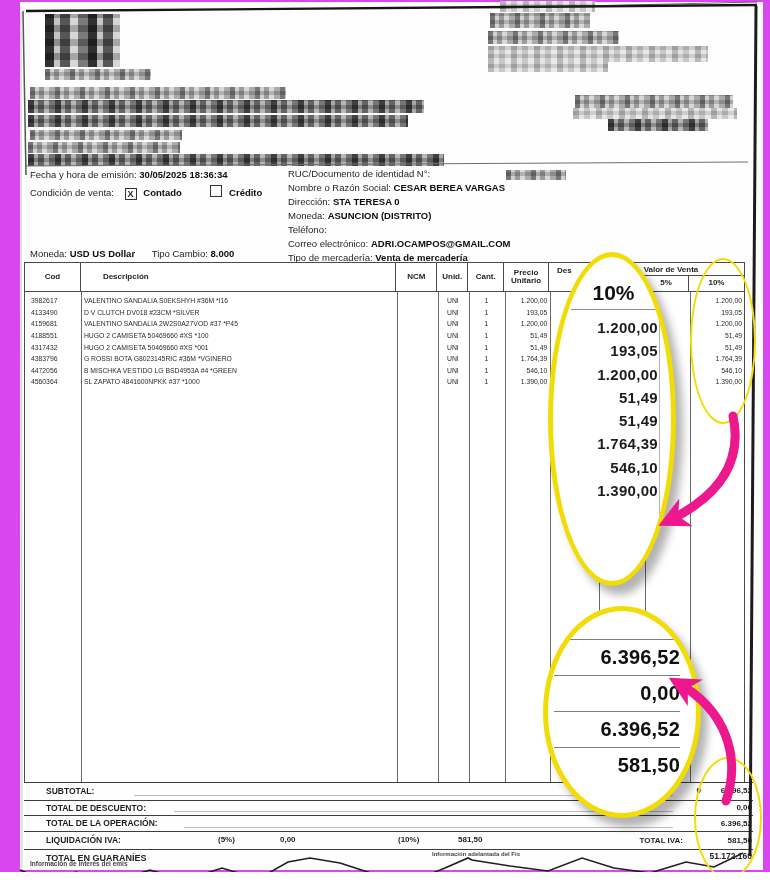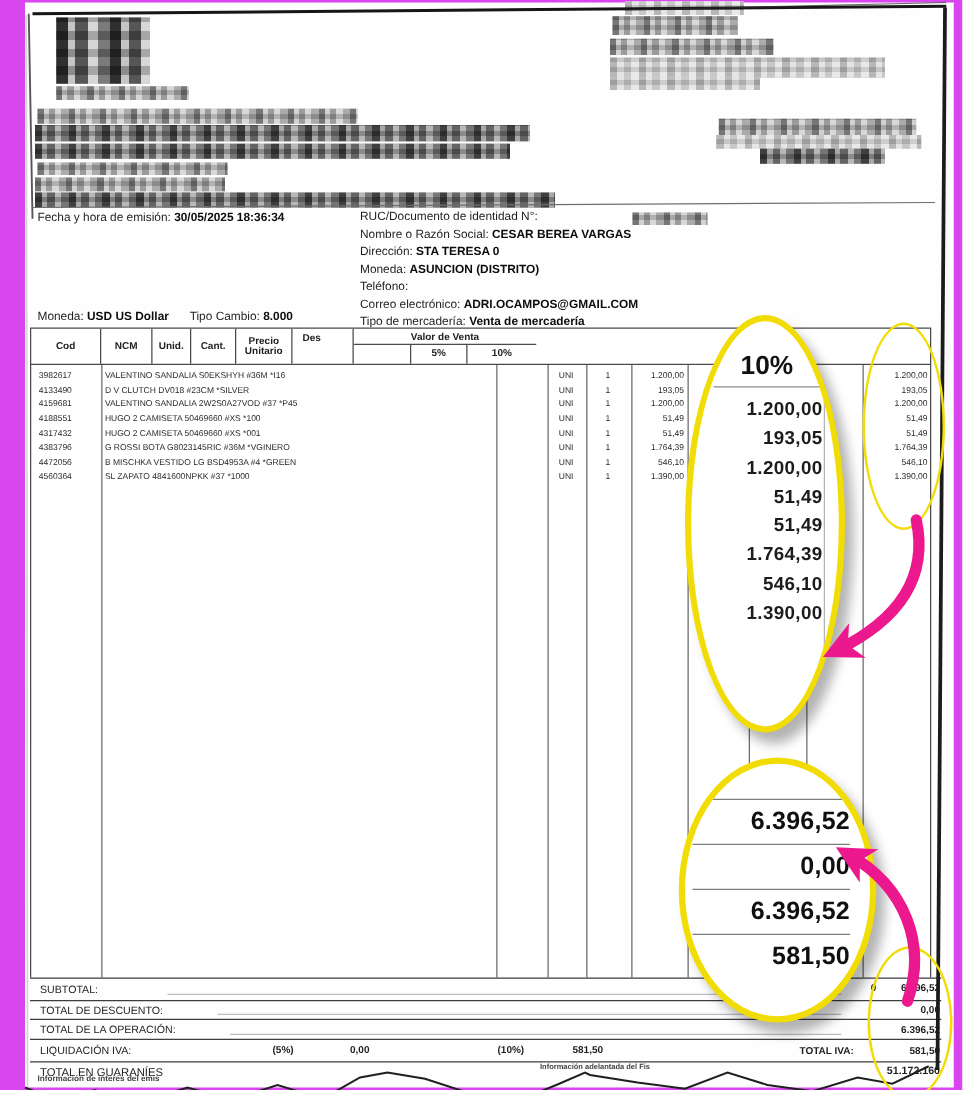--- a/index.html
+++ b/index.html
@@ -42,21 +42,21 @@
   .tbody{position:relative;height:490px;border-left:1px solid #4a4a4a;border-right:1px solid #4a4a4a;box-sizing:border-box;background:#fff;}
   .vline{position:absolute;top:0;bottom:0;width:0;border-left:1px solid #6a6a6a;}
   .rows{position:absolute;left:0;top:3px;right:0;}
   .trow{display:flex;height:11.6px;align-items:center;}
   .c{box-sizing:border-box;font-size:6.8px;white-space:nowrap;overflow:hidden;color:#2a2a2a;}
   .c.num{text-align:right;padding-right:2px;}
   .c.mid{text-align:center;}
   .c.pad{padding-left:6px;}
   
   .totrow{position:absolute;left:24px;width:729px;border-top:1px solid #3d3d3d;box-sizing:border-box;background:transparent;}
-  .totlabel{position:absolute;left:8px;top:3px;font-weight:normal;font-size:8.5px;white-space:nowrap;}
+  .totlabel{position:absolute;left:22px;top:3px;font-weight:bold;font-size:8.5px;white-space:nowrap;}
   .fillline{position:absolute;height:0;border-top:1px solid #bdbdbd;}
   .tot-v{position:absolute;font-weight:bold;font-size:8px;white-space:nowrap;}
   
   .oval{position:absolute;border-radius:50%;pointer-events:none;}
   .oval.thin{border:2.5px solid var(--yellow,#F4DE05);}
   .callout{position:absolute;border-radius:50%;background:#fff;border:5px solid var(--yellow,#F4DE05);
            box-shadow:7px 9px 9px rgba(0,0,0,.30);overflow:hidden;}
   .co-top-inner{position:absolute;left:8px;right:13px;top:24px;}
   .co-top-head{font-weight:bold;font-size:21px;color:#111;text-align:center;padding-bottom:4px;border-bottom:1.6px solid #8c8c8c;margin:0 2px 6px 10px;}
   .co-top-val{font-weight:bold;font-size:15px;color:#1c1c1c;text-align:right;height:23.3px;line-height:23.3px;letter-spacing:.3px;}
@@ -90,20 +90,27 @@
   <div class="px light abs" style="left:488px;top:62px;width:120px;height:10px;"></div>
   <div class="px abs" style="left:575px;top:95px;width:158px;height:13px;"></div>
   <div class="px light abs" style="left:573px;top:108px;width:164px;height:11px;"></div>
   <div class="px dark abs" style="left:608px;top:119px;width:100px;height:12px;"></div>
   <div class="px abs" style="left:506px;top:170px;width:60px;height:10px;"></div>
 
   <div class="line" style="left:30px;top:169px;">
     <span>Fecha y hora de emisión:</span>
     <b>30/05/2025 18:36:34</b>
   </div>
+  <div class="line" style="left:30px;top:185px;">
+    <span>Condición de venta:</span>
+    <span class="chk">X</span>
+    <b>Contado</b>
+    <span class="chk" style="margin-left:26px;"></span>
+    <b>Crédito</b>
+  </div>
   <div class="line" style="left:30px;top:248px;">
     <span>Moneda:</span>
     <b>USD US Dollar</b>
     <span style="margin-left:14px;">Tipo Cambio:</span>
     <b>8.000</b>
   </div>
 
   <div class="line" style="left:288px;top:168px;">
     <span>RUC/Documento de identidad N°:</span>
   </div>
@@ -127,20 +134,21 @@
     <b>ADRI.OCAMPOS@GMAIL.COM</b>
   </div>
   <div class="line" style="left:288px;top:252px;">
     <span>Tipo de mercadería:</span>
     <b>Venta de mercadería</b>
   </div>
 
   <div class="tbl">
     <div class="thead">
       <div class="th" style="width:56px;">Cod</div>
+      <div class="th" style="width:316px;justify-content:flex-start;padding-left:22px;">Descripción</div>
       <div class="th" style="width:41px;">NCM</div>
       <div class="th" style="width:31px;">Unid.</div>
       <div class="th" style="width:36px;">Cant.</div>
       <div class="th" style="width:45px;white-space:normal;padding:0 2px;">Precio Unitario</div>
       <div class="th" style="width:49px;align-items:flex-start;justify-content:flex-start;padding:4px 0 0 8px;">Des</div>
       <div class="vgroup" style="width:146px;">
         <div class="vtitle">Valor de Venta</div>
         <div class="vsub">
           <div class="th" style="width:46px;"></div>
           <div class="th" style="width:45px;">5%</div>

